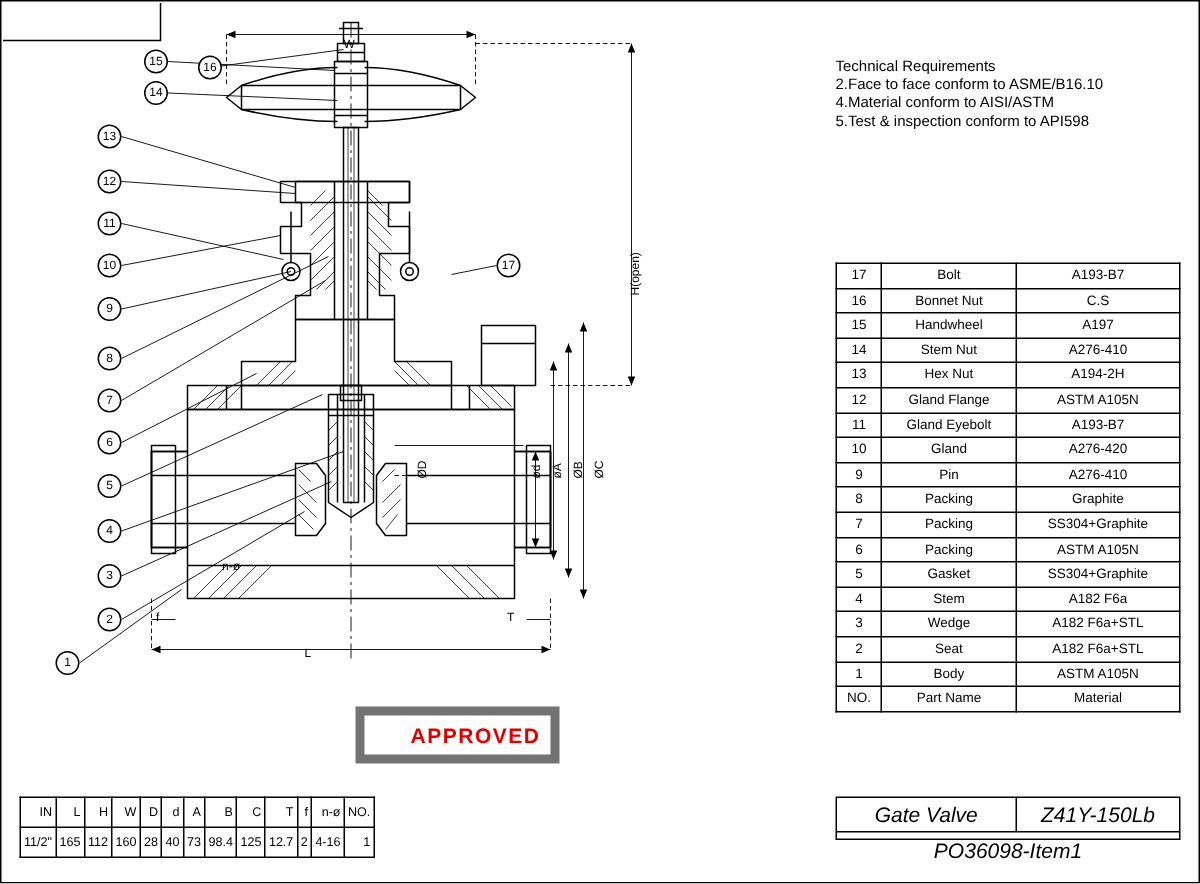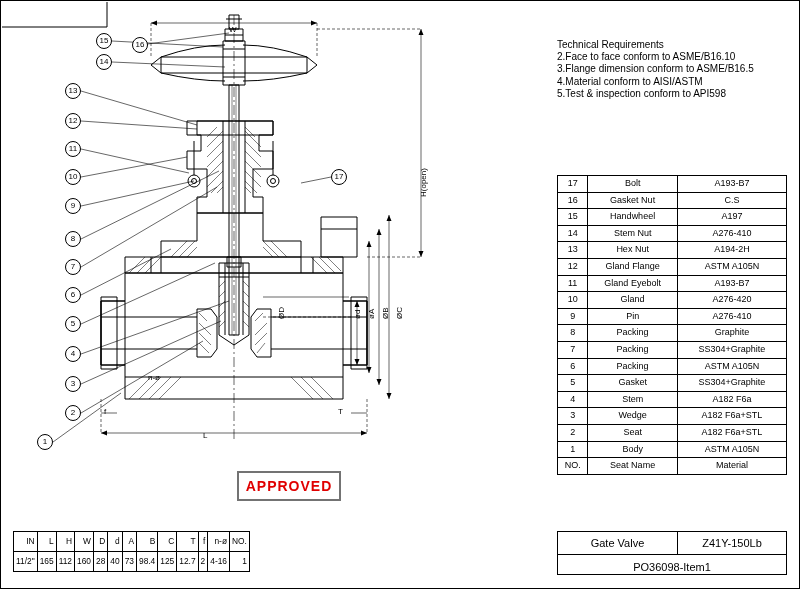--- a/index.html
+++ b/index.html
@@ -49,45 +49,46 @@
     position:absolute;left:12px;top:530px;
     border-collapse:collapse;font-size:8.4px;
   }
   #dims td{
     border:1px solid #000;text-align:right;
     height:19px;line-height:19px;padding:0 2px;white-space:nowrap;
   }
 
   
   #title-block{
-    position:absolute;left:556px;top:530px;width:230px;height:44px;
+    position:absolute;left:556px;top:530px;width:230px;height:29px;
     border:1px solid #000;box-sizing:border-box;
-    font-size:11px;
+    font-size:14px;
+    font-style:italic;
   }
   #title-block .trow{display:flex;height:23px;box-sizing:border-box;}
   #title-block .trow.top{border-bottom:1px solid #000;}
   #title-block .cellA{
     width:120px;border-right:1px solid #000;box-sizing:border-box;
     display:flex;align-items:center;justify-content:center;
   }
   #title-block .cellB{
     flex:1;display:flex;align-items:center;justify-content:center;
   }
   #title-block .cellFull{
     width:100%;display:flex;align-items:center;justify-content:center;
   }
 
   
   #approved{
     position:absolute;left:236px;top:470px;
     width:100px;height:26px;
-    border:2px solid #737373;
+    border:6px solid #737373;
     color:#e00000;
     font-size:14px;font-weight:bold;letter-spacing:1px;
-    display:flex;align-items:center;justify-content:center;
+    display:flex;align-items:center;justify-content:center;padding-left:24px;
   }
 
   
   .balloon{
     position:absolute;width:16px;height:16px;border-radius:50%;
     border:1px solid #000;background:#fff;
     font-size:8px;line-height:14px;text-align:center;
     box-sizing:border-box;
   }
   
@@ -342,35 +343,34 @@
       <div class="balloon" style="left: 64px; top: 345px;">4</div>
       <div class="balloon" style="left: 64px; top: 375px;">3</div>
       <div class="balloon" style="left: 64px; top: 404px;">2</div>
       <div class="balloon" style="left: 36px; top: 433px;">1</div>
       <div class="balloon" style="left: 330px; top: 168px;">17</div>
     </div>
 
   <div id="tech">
     <div class="tline">Technical Requirements</div>
     <div class="tline">2.Face to face conform to ASME/B16.10</div>
-    <div class="tline">3.Flange dimension conform to ASME/B16.5</div>
     <div class="tline">4.Material conform to AISI/ASTM</div>
     <div class="tline">5.Test &amp; inspection conform to API598</div>
   </div>
 
   <table id="bom">
     <tbody id="bom-body">
         <tr>
           <td class="c0">17</td>
           <td class="c1">Bolt</td>
           <td class="c2">A193-B7</td>
         </tr>
         <tr>
           <td class="c0">16</td>
-          <td class="c1">Gasket Nut</td>
+          <td class="c1">Bonnet Nut</td>
           <td class="c2">C.S</td>
         </tr>
         <tr>
           <td class="c0">15</td>
           <td class="c1">Handwheel</td>
           <td class="c2">A197</td>
         </tr>
         <tr>
           <td class="c0">14</td>
           <td class="c1">Stem Nut</td>
@@ -436,21 +436,21 @@
           <td class="c1">Seat</td>
           <td class="c2">A182 F6a+STL</td>
         </tr>
         <tr>
           <td class="c0">1</td>
           <td class="c1">Body</td>
           <td class="c2">ASTM A105N</td>
         </tr>
         <tr>
           <td class="c0">NO.</td>
-          <td class="c1">Seat Name</td>
+          <td class="c1">Part Name</td>
           <td class="c2">Material</td>
         </tr>
       </tbody>
   </table>
 
   <div id="approved">APPROVED</div>
 
   <table id="dims">
     <tbody id="dims-body">
         <tr>

